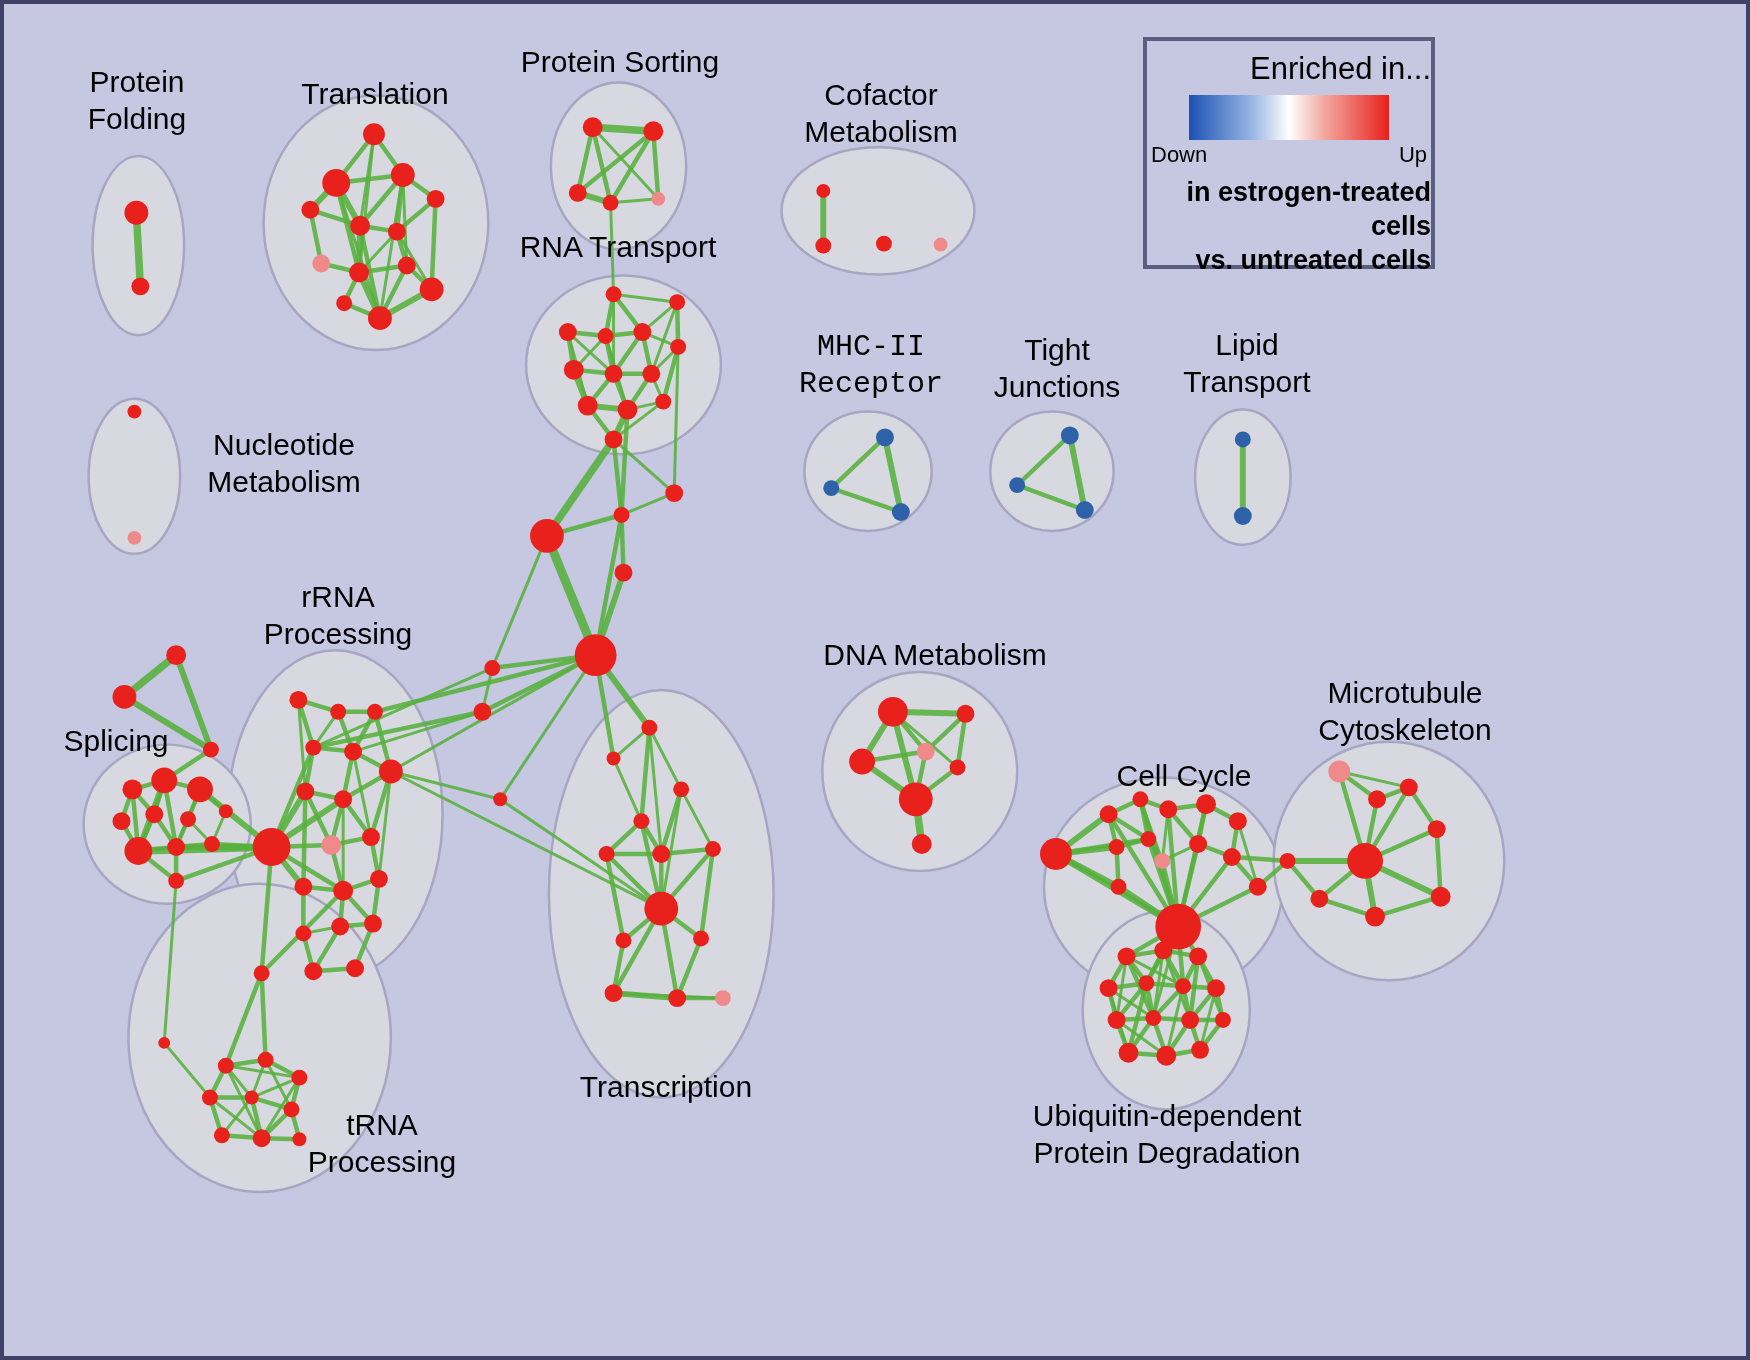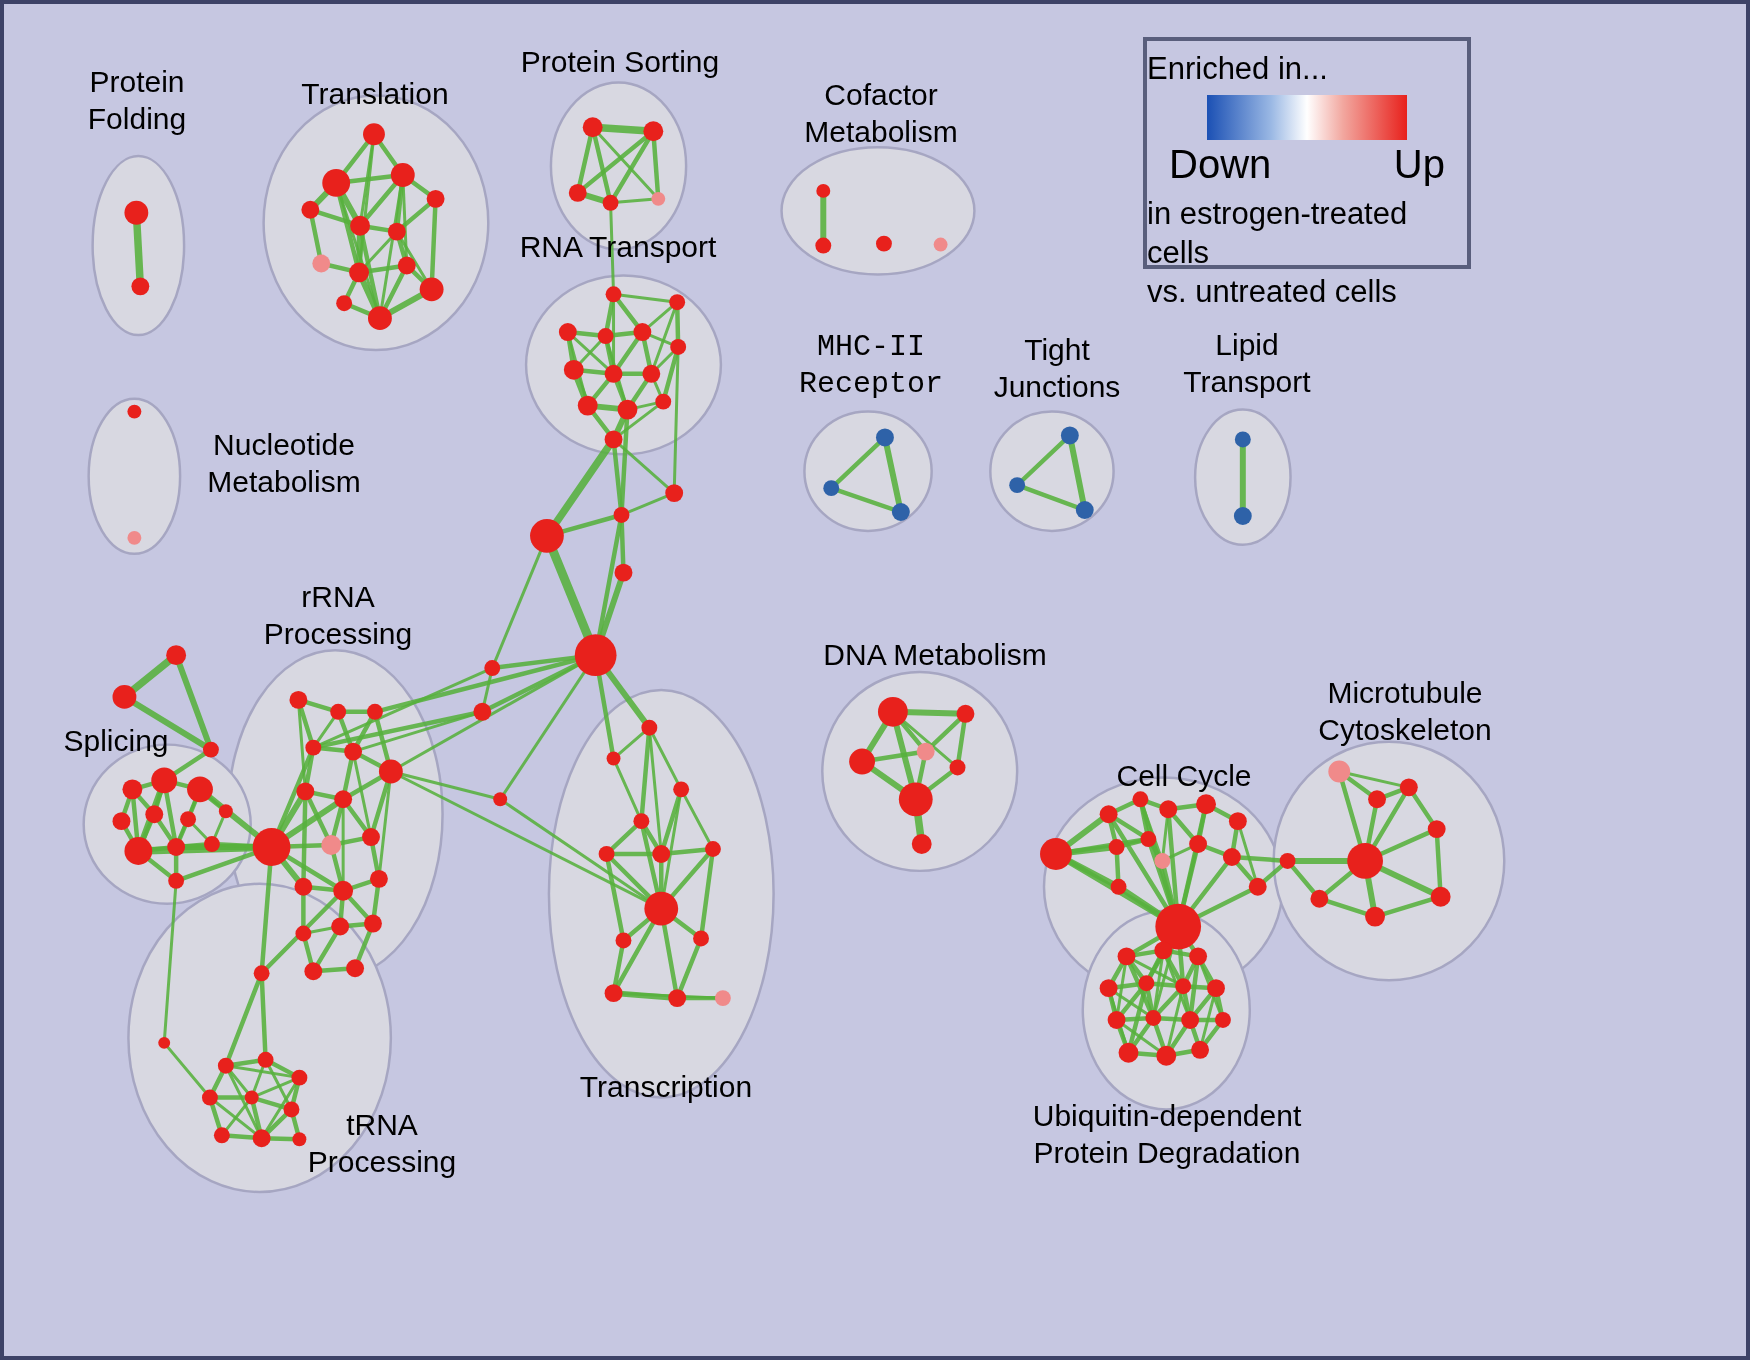--- a/index.html
+++ b/index.html
@@ -8,27 +8,27 @@
     border:4px solid #3d4266;background:#c6c7e1;overflow:hidden;
     font-family:"Liberation Sans",sans-serif;
   }
   #net{position:absolute;left:0;top:0;width:100%;height:100%;}
   #labels{position:absolute;left:0;top:0;width:100%;height:100%;pointer-events:none;}
   .cluster-label{
     position:absolute;transform:translate(-50%,-50%);
     font-size:30px;line-height:1.22;color:#000;text-align:center;white-space:pre-line;
   }
   .legend{
-    position:absolute;left:1139px;top:33px;width:328px;height:232px;
-    border:4px solid #595e7c;box-sizing:border-box;text-align:left;color:#000;
+    position:absolute;left:1139px;top:33px;width:292px;height:232px;
+    border:4px solid #595e7c;box-sizing:border-box;text-align:right;color:#000;
   }
   .legend-title{font-size:31px;margin-top:10px;}
   .legend-gradient{width:200px;height:45px;margin:8px auto 0;}
-  .legend-scale{display:flex;justify-content:space-between;width:276px;margin:2px auto 0;font-size:40px;}
-  .legend-caption{font-size:31px;line-height:1.25;}
+  .legend-scale{display:flex;justify-content:space-between;width:276px;margin:2px auto 0;font-size:22px;}
+  .legend-caption{font-size:27px;line-height:1.25;font-weight:bold;}
   .legend-caption.first{margin-top:8px;}
 </style>
 </head>
 <body>
 
 <div id="figure" style="background: rgb(198, 199, 225); border-color: rgb(61, 66, 102);">
   <svg id="net" viewBox="0 0 1750 1360">
       <g>
         <ellipse cx="134" cy="243" rx="46" ry="90" fill="#d8d8e1" stroke="#a6a6c2" stroke-width="2.5"></ellipse>
         <ellipse cx="373" cy="220" rx="113" ry="128" fill="#d8d8e1" stroke="#a6a6c2" stroke-width="2.5"></ellipse>

